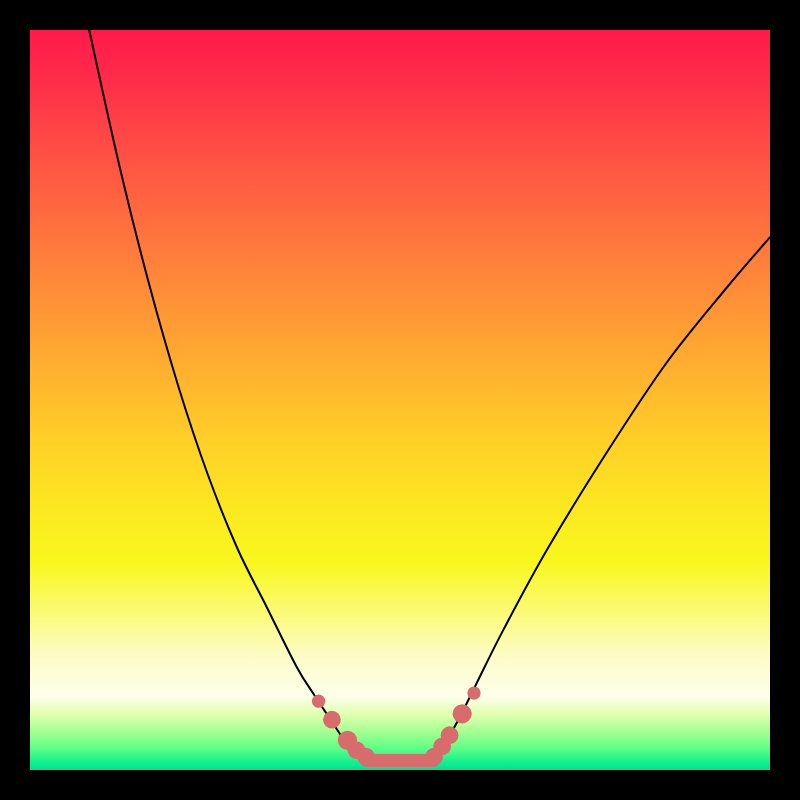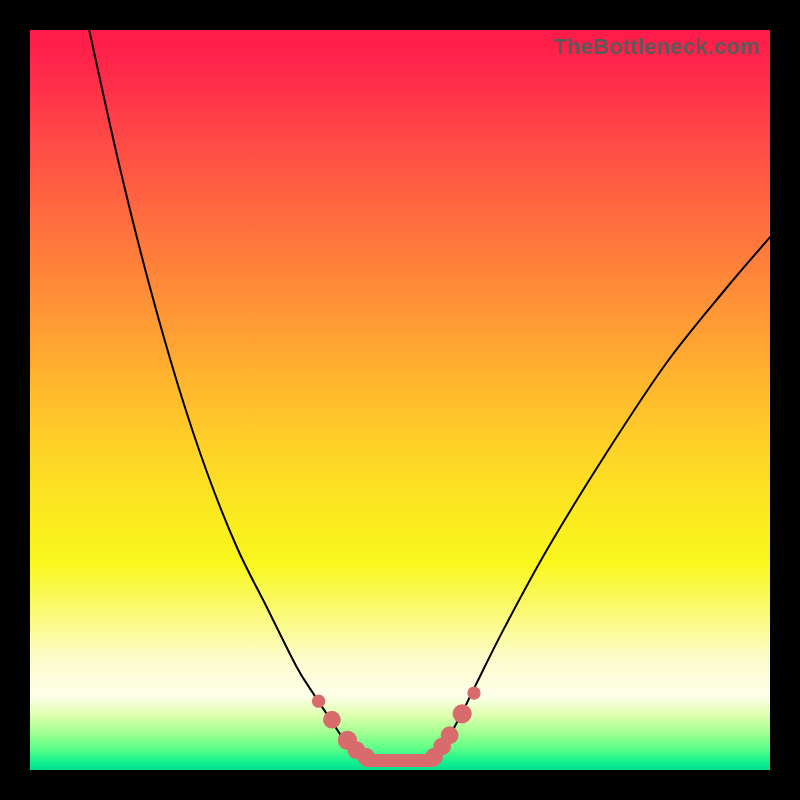--- a/index.html
+++ b/index.html
@@ -56,21 +56,20 @@
   }
   .curve { stroke: #000; stroke-width: 2; fill: none; stroke-linecap: round; }
   .marker { fill: #d86b6b; }
   .valley-line { stroke: #d86b6b; stroke-width: 13; fill: none; stroke-linecap: round; }
 </style>
 </head>
 <body>
 
 <div class="frame">
   <div class="plot-area">
-    <div class="watermark">TheBottleneck.com</div>
     <svg class="curves" viewBox="0 0 740 740">
       <path id="left-curve" class="curve" d="M 59.2 0 C 64.13333333333334 22.200000000000006, 78.93333333333334 91.26666666666671, 88.8 133.20000000000005 C 98.66666666666666 175.13333333333338, 108.53333333333333 214.59999999999997, 118.4 251.59999999999997 C 128.26666666666668 288.59999999999997, 138.13333333333333 323.1333333333333, 148 355.2 C 157.86666666666667 387.26666666666665, 167.73333333333332 416.8666666666667, 177.6 444 C 187.46666666666667 471.1333333333333, 197.33333333333334 495.8, 207.20000000000002 518 C 217.0666666666667 540.2, 226.93333333333334 557.4666666666667, 236.8 577.2 C 246.66666666666669 596.9333333333334, 258.3833333333333 621.6, 266.4 636.4 C 274.41666666666663 651.1999999999999, 279.35 657.3666666666667, 284.90000000000003 666 C 290.45000000000005 674.6333333333333, 294.7666666666667 680.8000000000001, 299.70000000000005 688.2 C 304.6333333333334 695.6, 310.18333333333334 704.85, 314.5 710.4 C 318.81666666666666 715.9499999999999, 321.90000000000003 718.4166666666666, 325.6 721.5 C 329.3 724.5833333333334, 334.85 727.6666666666666, 336.7 728.9"></path>
       <path id="right-curve" class="curve" d="M 403.3 728.9 C 405.15000000000003 726.4333333333333, 410.08333333333337 720.8833333333333, 414.40000000000003 714.1 C 418.7166666666667 707.3166666666667, 424.26666666666665 697.45, 429.2 688.2 C 434.1333333333333 678.95, 436.6 673.4000000000001, 444 658.6 C 451.4 643.8, 461.2666666666667 622.8333333333333, 473.6 599.4 C 485.93333333333334 575.9666666666667, 500.73333333333335 547.6, 518 518 C 535.2666666666667 488.4, 557.4666666666667 452.6333333333333, 577.2 421.8 C 596.9333333333334 390.9666666666667, 616.6666666666666 360.13333333333327, 636.4 332.99999999999994 C 656.1333333333333 305.8666666666666, 678.3333333333333 279.96666666666664, 695.5999999999999 259 C 712.8666666666666 238.03333333333336, 732.6 215.83333333333337, 740 207.20000000000005"></path>
       <path id="valley" class="valley-line" d="M 336.7 730.38 L 403.3 730.38"></path>
       <g id="markers">
           <circle cx="288.6" cy="671.18" r="6.660000000000001" class="marker"></circle>
           <circle cx="301.91999999999996" cy="689.68" r="8.88" class="marker"></circle>
           <circle cx="317.46" cy="710.4" r="9.620000000000001" class="marker"></circle>
           <circle cx="326.34" cy="720.02" r="8.88" class="marker"></circle>
           <circle cx="335.96" cy="726.68" r="8.88" class="marker"></circle>

